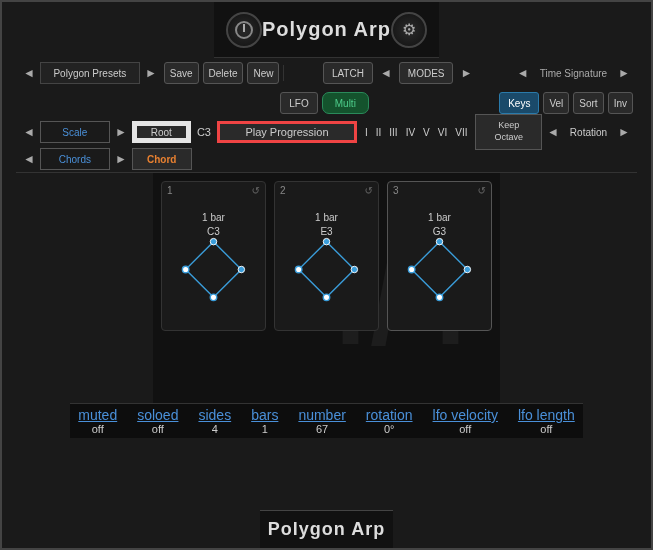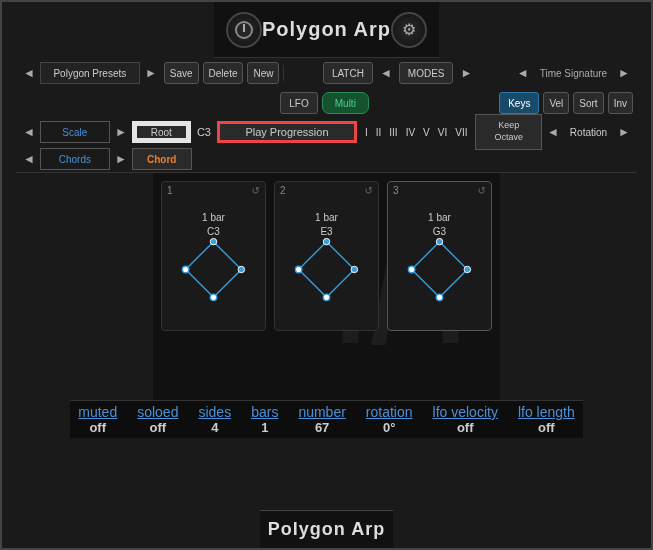--- a/index.html
+++ b/index.html
@@ -393,23 +393,22 @@
       display: flex;
       flex-direction: column;
       align-items: center;
     }
     .status-label {
       font-size: 14px;
       color: #4a90d9;
       text-decoration: underline;
     }
     .status-value {
-      font-size: 13px;
-      color: #ccc;
-      font-weight: bold;
+      font-size: 11px;
+      color: #ccc;
     }
     .status-msg {
       font-size: 10px;
       color: #888;
       padding: 2px 8px;
       border-top: 1px solid #333;
     }
     
     .keyboard-container {
       background: #222;

